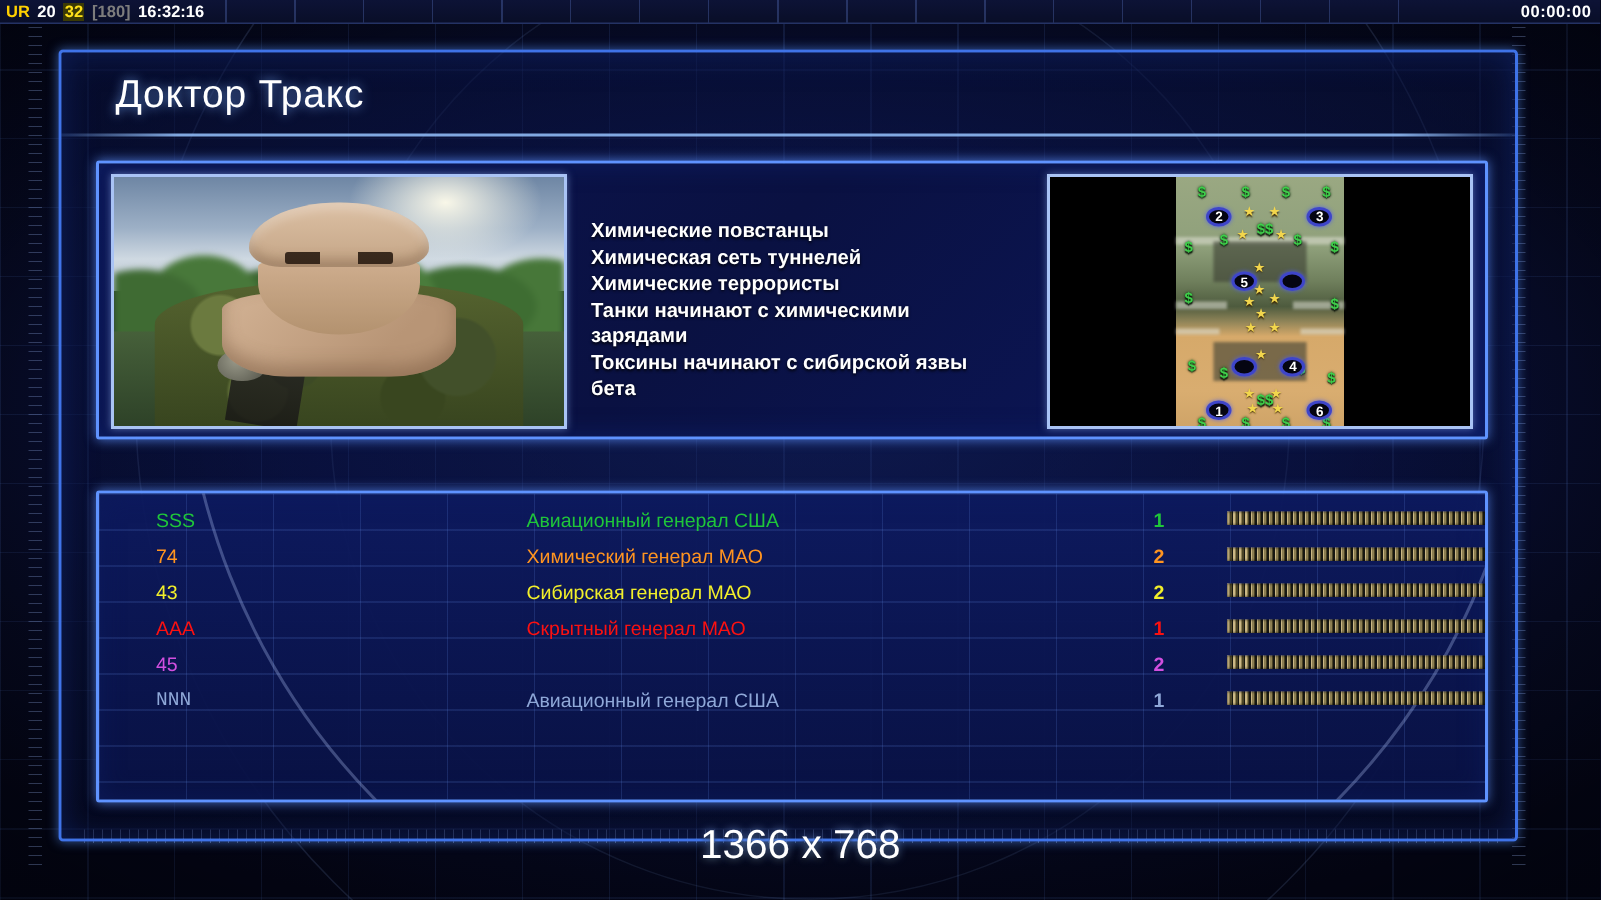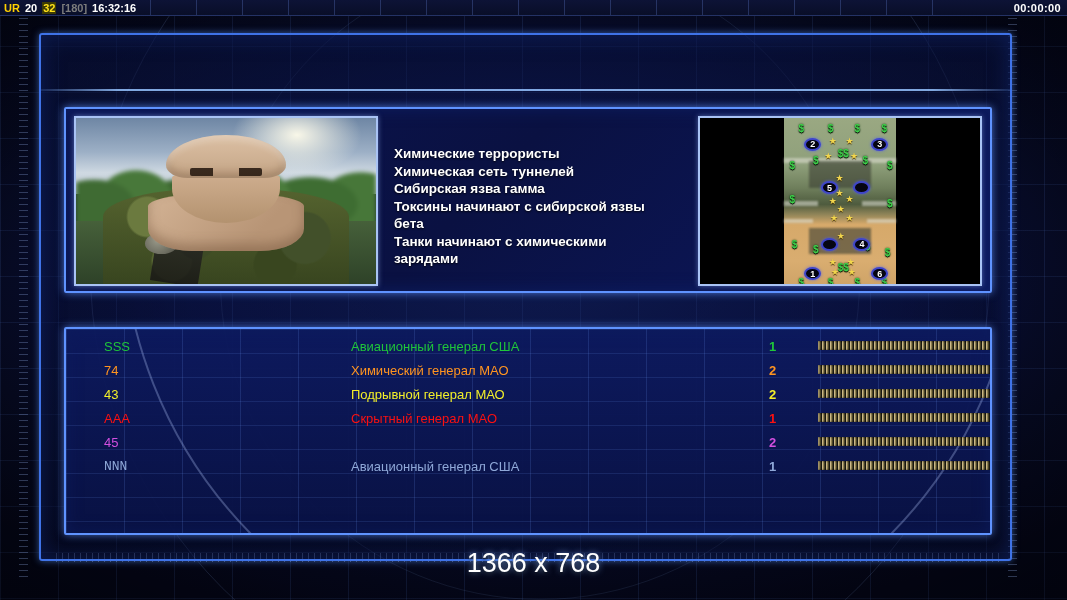--- a/index.html
+++ b/index.html
@@ -305,46 +305,47 @@
     <span class="tb-hl">32</span>
     <span class="tb-dim">[180]</span>
     <span class="tb-w">16:32:16</span>
   </div>
   <div id="topbar-right">00:00:00</div>
 </div>
 
 <div id="frame">
   <div id="frame-sep"></div>
 
+  <div id="title">Доктор Тракс</div>
 
   <div id="info-panel">
 
     <div id="portrait">
       <div id="p-sky"></div>
       <div id="p-sun"></div>
       <div id="p-trees"></div>
       <div id="p-ground"></div>
       <div id="p-body"></div>
       <div id="p-strap"></div>
       <div id="p-can"></div>
       <div id="p-head"></div>
       <div id="p-scarf"></div>
       <div id="p-face"></div>
       <div id="p-wrap"></div>
       <div id="p-eyes"></div>
     </div>
 
     <div id="features">
+        <div>Химические повстанцы</div>
+        <div>Химическая сеть туннелей</div>
         <div>Химические террористы</div>
-        <div>Химическая сеть туннелей</div>
-        <div>Сибирская язва гамма</div>
+        <div>Танки начинают с химическими
+ зарядами</div>
         <div>Токсины начинают с сибирской язвы
  бета</div>
-        <div>Танки начинают с химическими
- зарядами</div>
       </div>
 
     <div id="minimap">
       <div id="mm-inner">
         <div class="mm-road" style="left:0;top:24%;width:100%;height:3%"></div>
         <div class="mm-road" style="left:0;top:50%;width:30%;height:3%"></div>
         <div class="mm-road" style="right:0;top:50%;width:30%;height:3%"></div>
         <div class="mm-road" style="left:0;top:61%;width:26%;height:2.5%"></div>
         <div class="mm-road" style="right:0;top:61%;width:26%;height:2.5%"></div>
         <div class="mm-base" style="left:22%;top:26%;width:56%;height:16%"></div>
@@ -412,21 +413,21 @@
           <span class="pbar" style="width: 182px;"></span>
         </div>
         <div class="prow" style="top: 30px;">
           <span class="pname" style="color: rgb(255, 148, 32);">74</span>
           <span class="parmy" style="color: rgb(255, 148, 32);">Химический генерал МАО</span>
           <span class="pteam" style="color: rgb(255, 148, 32);">2</span>
           <span class="pbar" style="width: 182px;"></span>
         </div>
         <div class="prow" style="top: 54px;">
           <span class="pname" style="color: rgb(242, 239, 42);">43</span>
-          <span class="parmy" style="color: rgb(242, 239, 42);">Подрывной генерал МАО</span>
+          <span class="parmy" style="color: rgb(242, 239, 42);">Сибирская генерал МАО</span>
           <span class="pteam" style="color: rgb(242, 239, 42);">2</span>
           <span class="pbar" style="width: 182px;"></span>
         </div>
         <div class="prow" style="top: 78px;">
           <span class="pname" style="color: rgb(251, 17, 17);">AAA</span>
           <span class="parmy" style="color: rgb(251, 17, 17);">Скрытный генерал МАО</span>
           <span class="pteam" style="color: rgb(251, 17, 17);">1</span>
           <span class="pbar" style="width: 182px;"></span>
         </div>
         <div class="prow" style="top: 102px;">

